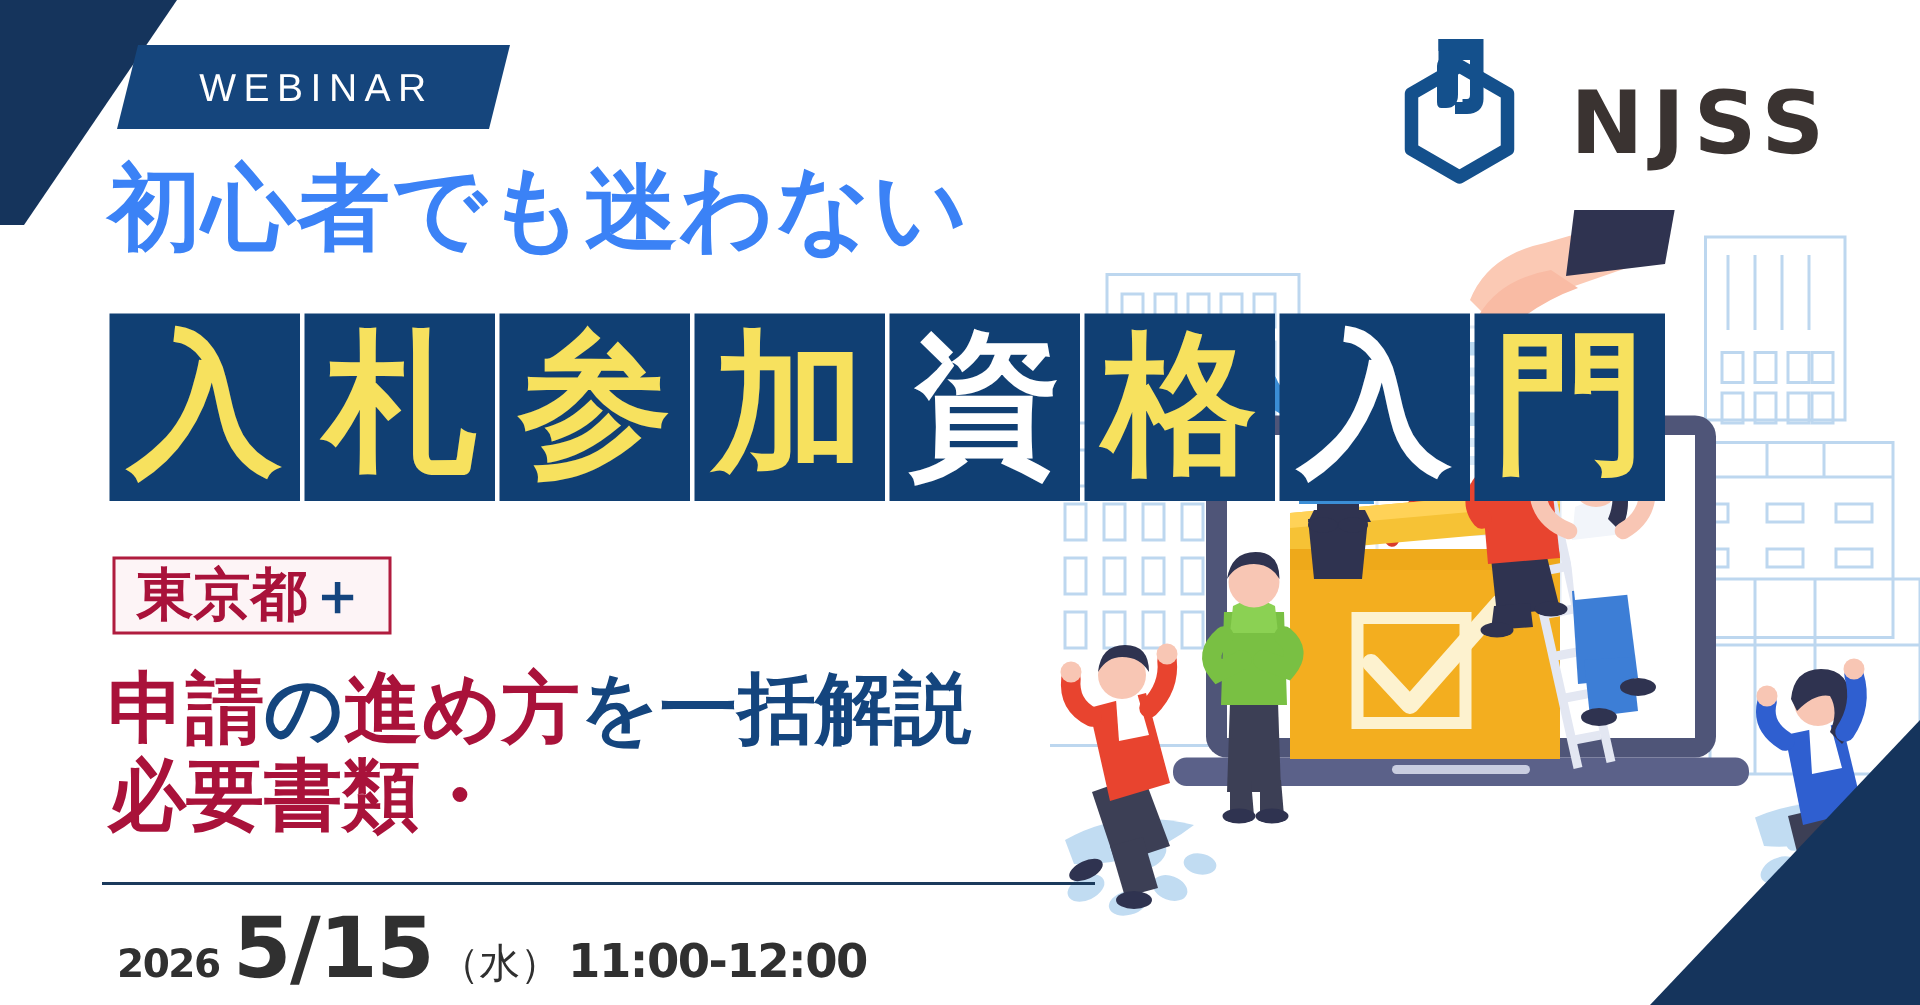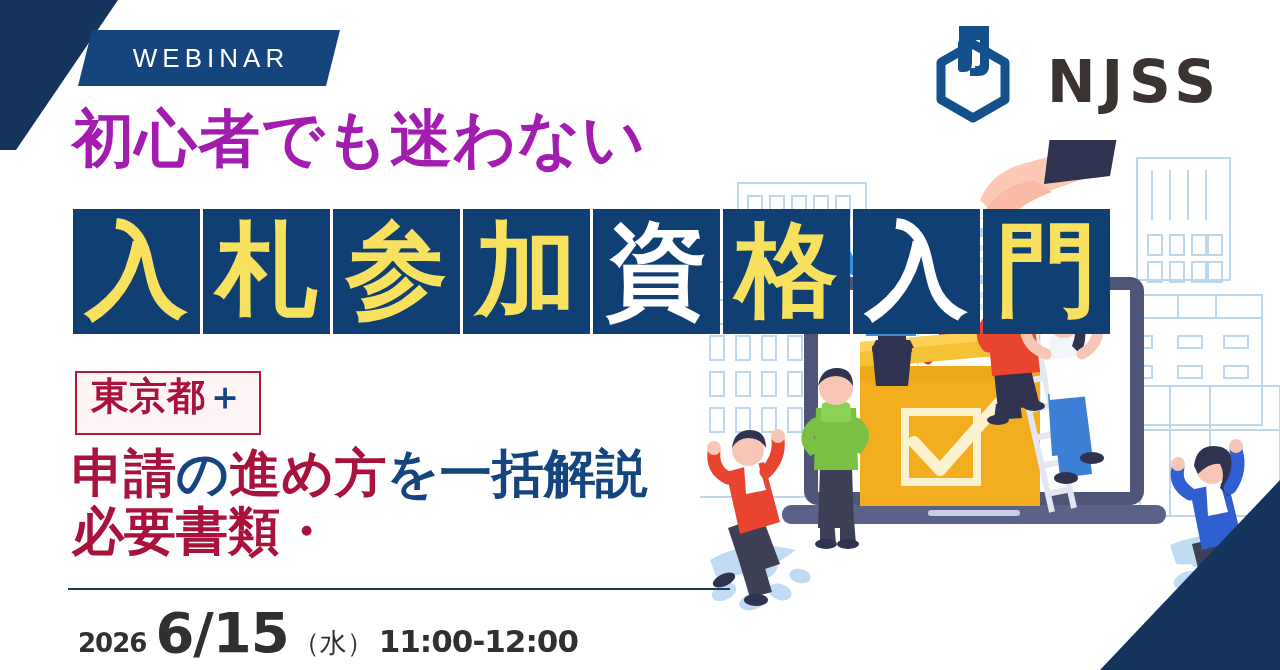--- a/index.html
+++ b/index.html
@@ -27,21 +27,21 @@
   .webinar-label {
     position:absolute; inset:0;
     display:flex; align-items:center; justify-content:center;
     color:#ffffff; font-size:26px; font-weight:400;
     letter-spacing:5px; padding-left:4px;
   }
 
   
   .headline {
     position:absolute; left:72px; top:108px; z-index:8;
-    color:#a21caf; font-size:62px; font-weight:bold;
+    color:#3b82f6; font-size:62px; font-weight:bold;
     letter-spacing:1px; line-height:1; white-space:nowrap;
     font-family:"DejaVu Sans",sans-serif;
   }
 
   
   .kanji-row {
     position:absolute; left:73px; top:209px; z-index:8;
     display:flex; gap:3px;
   }
   .kanji-box {
@@ -54,21 +54,21 @@
     font-family:"DejaVu Sans",sans-serif;
     display:block; transform:translateY(-2px);
   }
   .kc-yellow { color:#f7e15e; }
   .kc-white  { color:#ffffff; }
 
   
   .tokyo-box {
     position:absolute; left:75px; top:371px; z-index:8;
     border:2px solid #b01c3e; background:#fdf4f6;
-    padding:4px 14px 16px 14px;
+    padding:4px 14px 4px 14px;
     display:inline-flex; align-items:center;
     white-space:nowrap;
   }
   .tokyo-box .tk {
     font-size:38px; font-weight:bold; line-height:1.05;
     font-family:"DejaVu Sans",sans-serif;
     color:#a9123a;
   }
   .tokyo-box .tk-plus { color:#14457e; padding:0 1px; }
 
@@ -171,21 +171,21 @@
     </span>
     <span class="ln">
       <span class="t t-red">必要書類・</span>
     </span>
   </div>
 
   <div class="divider"></div>
 
   <div class="dateline">
     <span class="d-year">2026</span>
-    <span class="d-md">6/15</span>
+    <span class="d-md">5/15</span>
     <span class="d-dow">（水）</span>
     <span class="d-time">11:00-12:00</span>
   </div>
 
   <svg class="njss-logo" viewBox="0 0 295 105">
 
     <g>
       <path d="M46,22 L78,40.5 L78,77.5 L46,96 L14,77.5 L14,40.5 Z" fill="none" stroke="#14508c" stroke-width="9" stroke-linejoin="round"></path>
 
       <path d="M38,6 L60,6 L60,30 L60,46 Q60,52 53,52 L48,52 L48,44 L51,44 Q53,44 53,41 L53,18 L45,18 L45,41 Q45,50 37,50 L34,50 Q31,50 31,46 L31,22 Q31,18 35,15 Z" fill="#14508c"></path>

